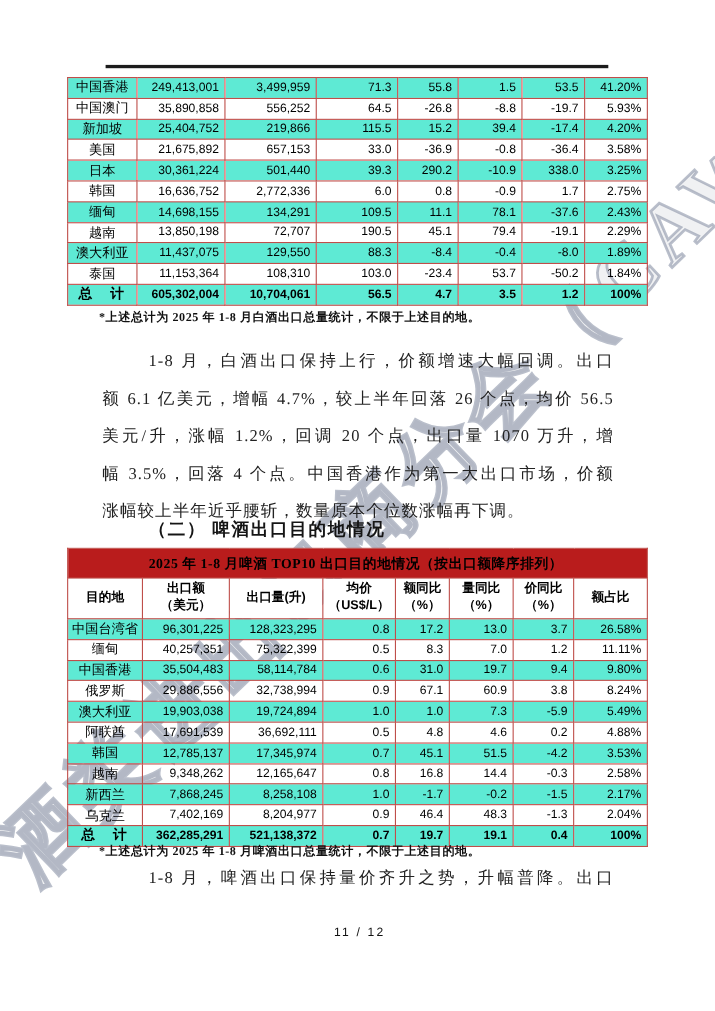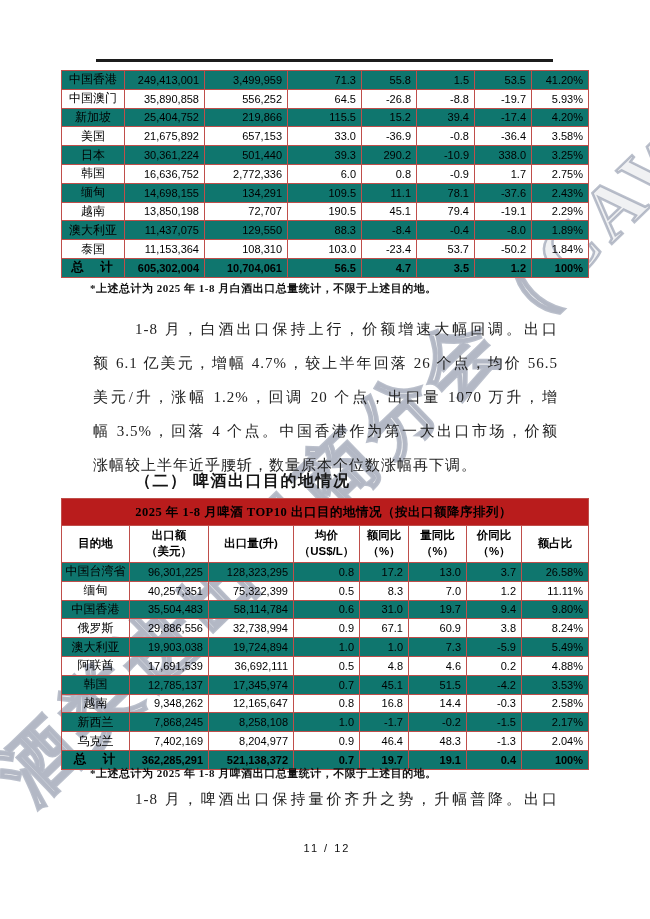--- a/index.html
+++ b/index.html
@@ -22,21 +22,21 @@
   
   table.dtab{
     position:absolute;left:61px;table-layout:fixed;border-collapse:collapse;
     width:527px;font-family:"Liberation Sans",sans-serif;
   }
   table.dtab td,table.dtab th{
     border:1px solid #bf4e4a;overflow:hidden;white-space:nowrap;
     font-size:11px;color:#000;padding:0 5px 0 2px;
   }
   table.dtab tr.datarow{height:18.8px;}
-  table.dtab tr.pink{background:#0f766e;}
+  table.dtab tr.pink{background:#5eead4;}
   table.dtab td.c-name{
     text-align:center;font-family:"Liberation Serif",serif;font-size:12px;padding:0 2px;
   }
   table.dtab td.c-num{text-align:right;}
   table.dtab tr.total td{font-weight:bold;}
   table.dtab tr.total td.c-name{font-size:12.5px;letter-spacing:2px;margin-left:12px;}
   #baijiu-table{top:70px;}
   #beer-table{top:498px;}
   tr.titlerow{height:27px;}
   tr.titlerow td{

